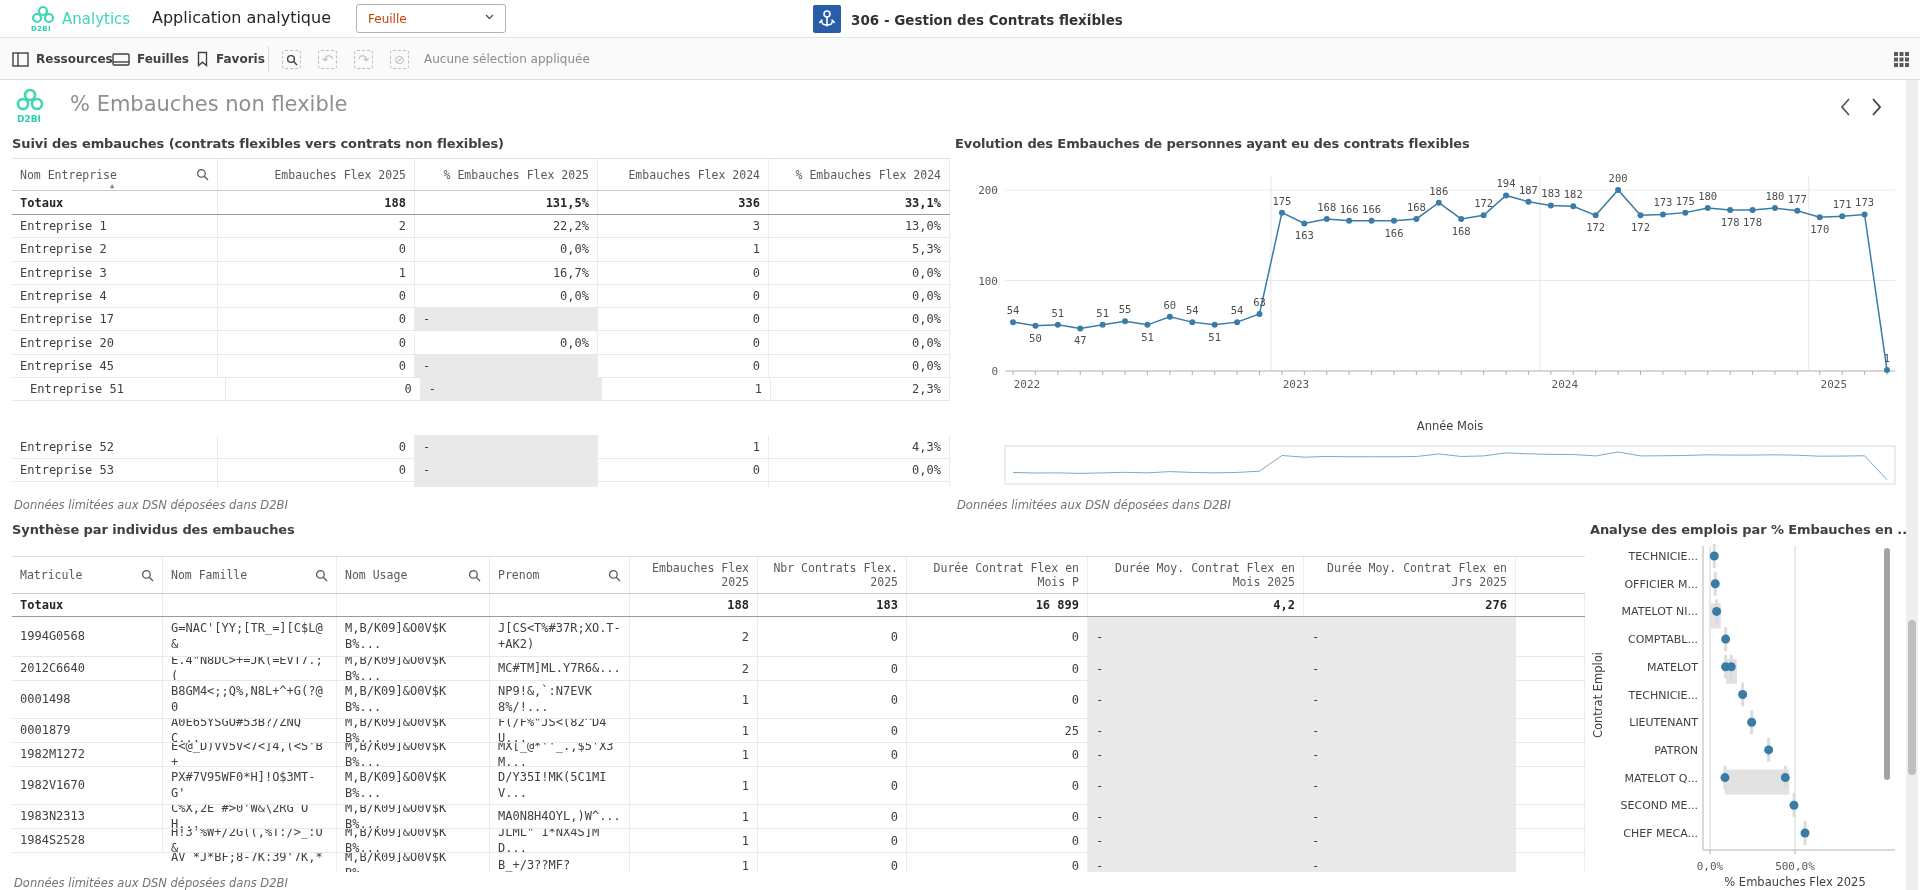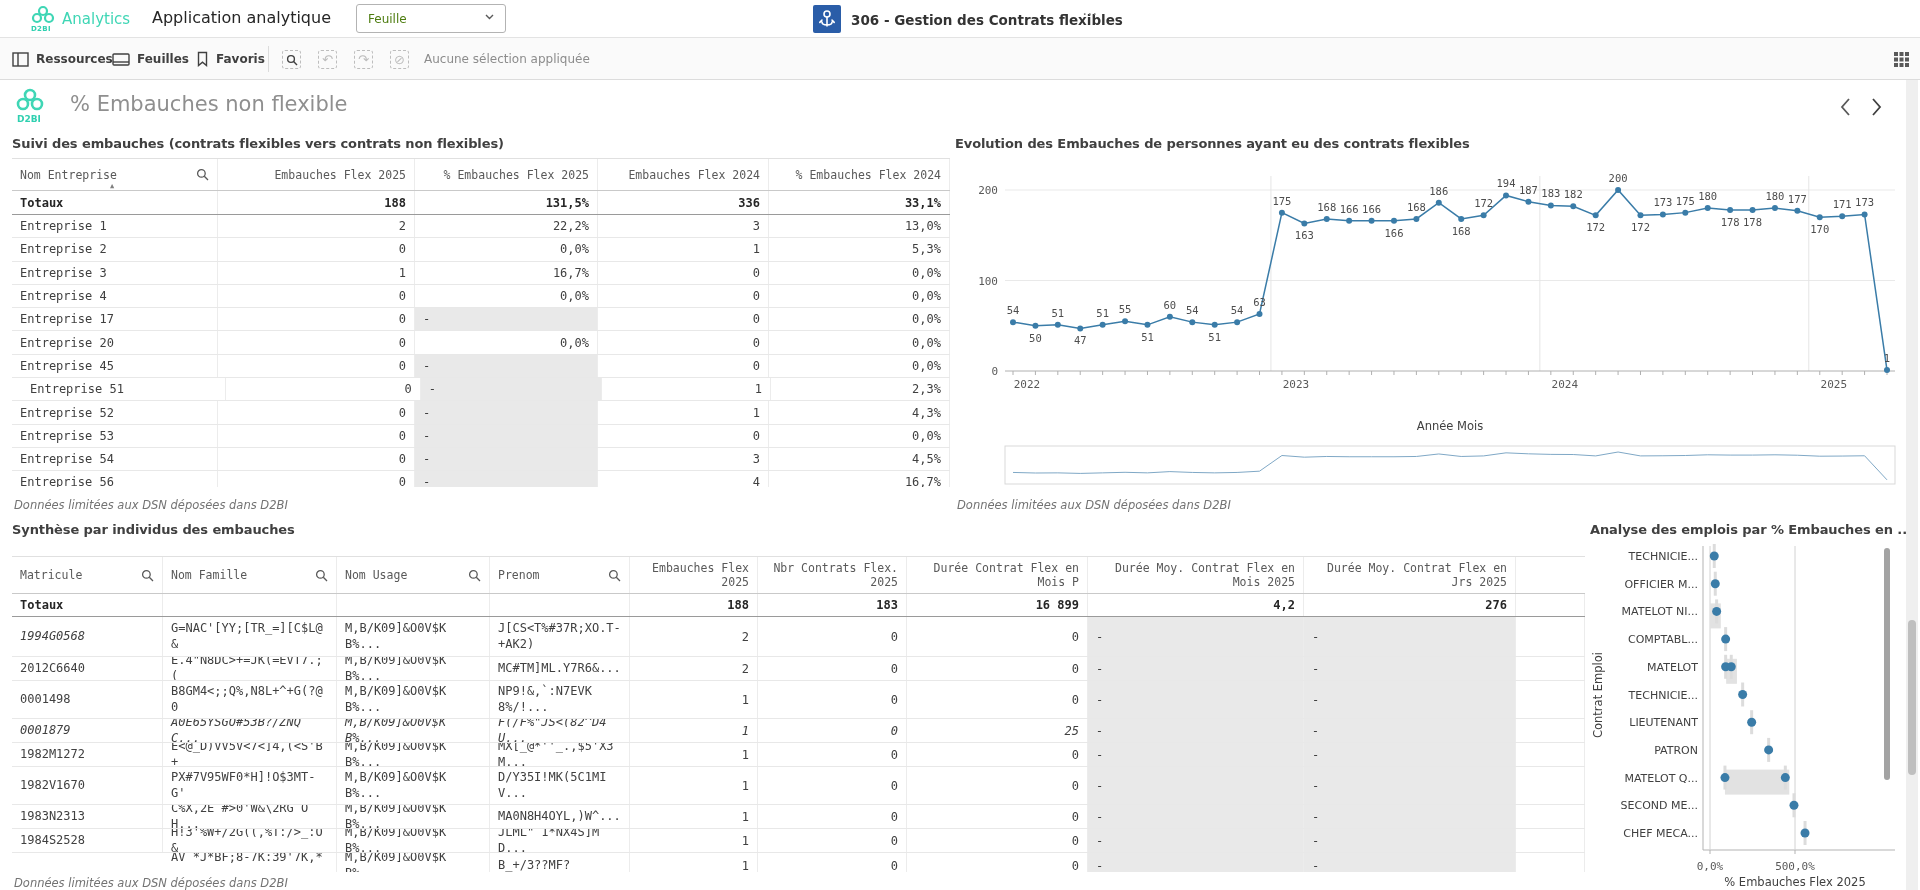--- a/index.html
+++ b/index.html
@@ -8,21 +8,21 @@
   #app { position:relative; width:1920px; height:890px; background:#fff; }
 
   
   #topbar { position:absolute; left:0; top:0; width:1920px; height:38px; background:#fff; border-bottom:1px solid #e3e3e3; }
   #logo { position:absolute; left:30px; top:4px; width:120px; height:30px; }
   #logo-glyph { position:absolute; left:0; top:1px; }
   #logo-sub { position:absolute; left:1px; top:21px; font-size:7px; font-weight:bold; color:#2fd0b0; letter-spacing:0.3px; }
   #logo-text { position:absolute; left:32px; top:6px; font-size:15px; color:#3fd6b5; }
   #app-label { position:absolute; left:152px; top:8px; font-size:16px; color:#262626; }
   #sheet-select { position:absolute; left:356px; top:4px; width:150px; height:29px; border:1px solid #b3b3b3; border-radius:3px; background:#fff; cursor:pointer; }
-  #sheet-select .lbl { position:absolute; left:11px; top:7px; font-size:12px; color:#4d7c0f; }
+  #sheet-select .lbl { position:absolute; left:11px; top:7px; font-size:12px; color:#c2410c; }
   #sheet-select .chev { position:absolute; right:10px; top:6px; color:#595959; font-size:12px; }
   #app-id { position:absolute; left:813px; top:5px; height:28px; }
   #app-icon { position:absolute; left:0; top:0; width:28px; height:28px; background:#2a5da8; border-radius:2px; }
   #app-title { position:absolute; left:38px; top:7px; font-size:13.5px; font-weight:600; color:#333; white-space:nowrap; }
   #more-menu { position:absolute; left:1082px; top:5px; font-size:15px; color:#737373; letter-spacing:2px; cursor:pointer; }
 
   
   #toolbar { position:absolute; left:0; top:38px; width:1920px; height:42px; background:#fafafa; border-bottom:1px solid #dcdcdc; }
   .tb-item { position:absolute; top:0; height:42px; display:flex; align-items:center; gap:7px; cursor:pointer; color:#404040; font-size:12px; font-weight:600; }
   .tb-sep { position:absolute; left:268px; top:8px; width:1px; height:26px; background:#dcdcdc; }
@@ -273,21 +273,21 @@
             <div class="qcell num" style="width: 171px;">0</div>
             <div class="qcell num" style="width: 181px;">0,0%</div>
           </div>
           <div class="qrow" style="height: 23.3px;">
             <div class="qcell dimcell" style="width: 206px; margin-left: 10px;">Entreprise 51</div>
             <div class="qcell num" style="width: 197px;">0</div>
             <div class="qcell nullc" style="width: 183px;">-</div>
             <div class="qcell num" style="width: 171px;">1</div>
             <div class="qcell num" style="width: 181px;">2,3%</div>
           </div>
-          <div class="qrow" style="height: 23.3px;">
+          <div class="qrow" style="height: 23.3px; margin-top: 34px;">
             <div class="qcell dimcell" style="width: 206px;">Entreprise 52</div>
             <div class="qcell num" style="width: 197px;">0</div>
             <div class="qcell nullc" style="width: 183px;">-</div>
             <div class="qcell num" style="width: 171px;">1</div>
             <div class="qcell num" style="width: 181px;">4,3%</div>
           </div>
           <div class="qrow" style="height: 23.3px;">
             <div class="qcell dimcell" style="width: 206px;">Entreprise 53</div>
             <div class="qcell num" style="width: 197px;">0</div>
             <div class="qcell nullc" style="width: 183px;">-</div>
@@ -513,21 +513,21 @@
           <div class="qcell" style="width: 140px;"></div>
           <div class="qcell num" style="width: 128px;">188</div>
           <div class="qcell num" style="width: 149px;">183</div>
           <div class="qcell num" style="width: 181px;">16 899</div>
           <div class="qcell num" style="width: 216px;">4,2</div>
           <div class="qcell num" style="width: 212px;">276</div>
           <div class="qcell" style="width: 69px;"></div>
         </div>
         <div class="qbody" style="height: 255px;">
           <div class="qrow" style="height: 40px;">
-            <div class="qcell dimcell" style="width: 151px; font-style: italic;">
+            <div class="qcell dimcell" style="width: 151px;">
               <div class="cellwrap">1994G0568</div>
             </div>
             <div class="qcell dimcell" style="width: 174px;">
               <div class="cellwrap">G=NAC'[YY;[TR_=][C$L@&amp;</div>
             </div>
             <div class="qcell dimcell" style="width: 153px;">
               <div class="cellwrap">M,B/K09]&amp;O0V$KB%...</div>
             </div>
             <div class="qcell dimcell" style="width: 140px;">
               <div class="cellwrap">J[CS&lt;T%#37R;XO.T-+AK2)</div>
@@ -602,21 +602,21 @@
               <div class="">0</div>
             </div>
             <div class="qcell nullc" style="width: 216px;">
               <div class="">-</div>
             </div>
             <div class="qcell nullc" style="width: 212px;">
               <div class="">-</div>
             </div>
             <div class="qcell" style="width: 69px;"></div>
           </div>
-          <div class="qrow" style="height: 24px; font-style: italic;">
+          <div class="qrow" style="height: 24px;">
             <div class="qcell dimcell" style="width: 151px;">
               <div class="cellwrap">0001879</div>
             </div>
             <div class="qcell dimcell" style="width: 174px;">
               <div class="cellwrap">A0E65YSGO#53B?/ZNQC...</div>
             </div>
             <div class="qcell dimcell" style="width: 153px;">
               <div class="cellwrap">M,B/K09]&amp;O0V$KB%...</div>
             </div>
             <div class="qcell dimcell" style="width: 140px;">

